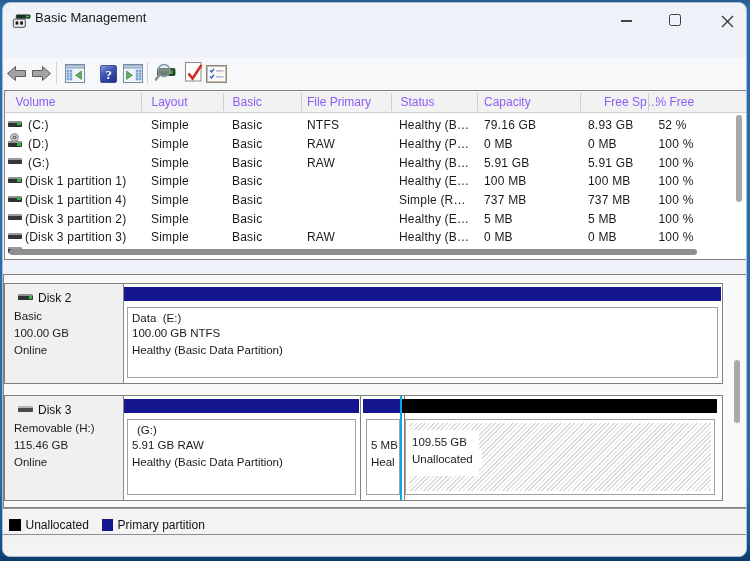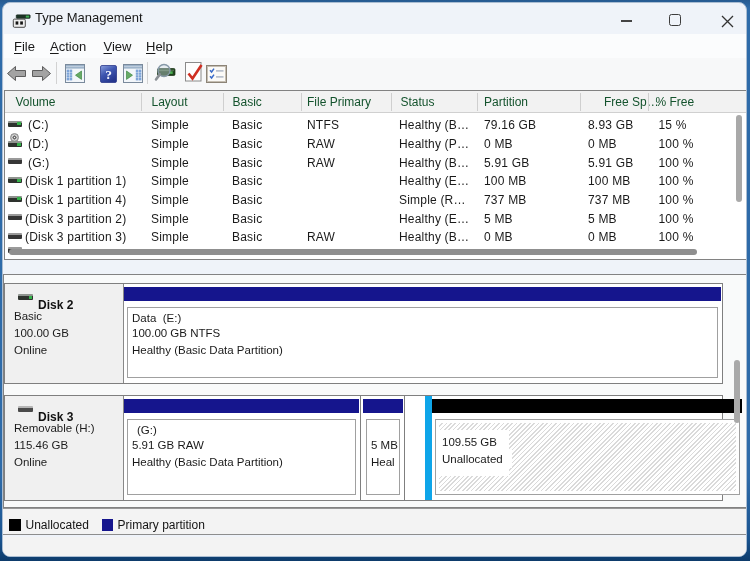--- a/index.html
+++ b/index.html
@@ -17,37 +17,37 @@
 
 .menubar { position:absolute; left:1px; top:31px; width:743px; height:24px; background:#fbfcfd; }
 .menubar span { position:absolute; top:5px; font-size:13px; color:#191919; }
 .menubar u { text-decoration:underline; text-underline-offset:2px; }
 
 .toolbar { position:absolute; left:1px; top:55px; width:743px; height:32px; background:#f7f8f9; }
 .tsep { position:absolute; top:4px; width:1px; height:22px; background:#d2d2d2; }
 
 .list { position:absolute; left:1px; top:87px; width:744px; height:170px; background:#fff; border:1px solid #828282; overflow:hidden; }
 .lhead { position:absolute; left:0; top:0; width:742px; height:22px; background:#f2f2f2; border-bottom:1px solid #d0d0d0; }
-.lhead .ht { position:absolute; top:4px; font-size:12px; color:#14532d; }
+.lhead .ht { position:absolute; top:4px; font-size:12px; color:#8b5cf6; }
 .hsep { position:absolute; top:2px; width:1px; height:18px; background:#cfcfcf; }
 .row { position:absolute; left:0; width:742px; height:19px; font-size:12px; }
 .row span { position:absolute; top:2px; letter-spacing:0.2px; }
 
 .dico { position:absolute; left:3px; width:14px; height:9px; }
 .dbar { position:absolute; left:0; width:14px; height:6px; border-radius:1px; background:linear-gradient(180deg,#9a9a9a 0 35%,#363636 35% 100%); }
 .dbar.dk { background:linear-gradient(180deg,#8f948f 0 30%,#2e332e 30% 100%); }
 .dgreen { position:absolute; width:4px; height:3px; background:#35b24a; border-radius:0.5px; }
 
 .vthumb { position:absolute; background:#a9a9a9; border-radius:3px; }
 .hthumb { position:absolute; background:#8f8f8f; border-radius:3px; }
 
 .pane { position:absolute; left:0px; top:271px; width:745px; height:234px; background:#f9fafa; border:1px solid #828282; }
 .drow { position:absolute; left:0px; width:719px; border:1px solid #7f7f7f; background:#fff; }
 .dlabel { position:absolute; left:0; top:0; width:118.5px; height:100%; background:#f0f0f0; border-right:1px solid #888; }
-.dlabel .t1 { position:absolute; left:33px; top:14px; font-size:12px; font-weight:bold; color:#111; }
+.dlabel .t1 { position:absolute; left:33px; top:7px; font-size:12px; font-weight:normal; color:#111; }
 .dlabel .t2 { position:absolute; left:9px; font-size:11.5px; color:#1c1c1c; }
 .part { position:absolute; top:0; height:100%; }
 .band { position:absolute; left:1px; top:3px; right:1px; height:14px; background:#15158d; }
 .band.black { background:#000; }
 .inner { position:absolute; left:4px; right:4px; top:23px; bottom:5px; border:1px solid #a0a0a0; background:#fff; font-size:11.5px; overflow:hidden; }
 .inner .l1 { position:absolute; left:4px; top:4px; font-weight:normal; }
 .inner .l2 { position:absolute; left:4px; top:19.5px; }
 .inner .l3 { position:absolute; left:4px; top:36px; }
 .hatch { } .hatch::before { content:""; position:absolute; left:3px; top:3px; right:3px; bottom:3px; background: repeating-linear-gradient(135deg,#ffffff 0 1.9px,#dadada 1.9px 3.1px); } .hatch .l2,.hatch .l3 { z-index:2; }
 .wlab { background:#fff; padding:3px 9px 3.5px 6px; }
@@ -63,33 +63,27 @@
 <body>
 <div class="win">
 
   <svg class="abs" style="left:9px;top:10px" width="20" height="16" viewBox="0 0 20 16">
     <rect x="4.2" y="1.8" width="14" height="3.6" rx="0.8" fill="#1d3326" stroke="#11221a" stroke-width="0.5"></rect>
     <rect x="13.8" y="2.6" width="3.4" height="2" fill="#3fae53"></rect>
     <rect x="1.3" y="6.1" width="12" height="8.2" rx="1.2" fill="#ececec" stroke="#4a4a4a" stroke-width="1"></rect>
     <rect x="3.6" y="8.4" width="2.7" height="3.2" fill="#141414"></rect>
     <rect x="8.2" y="8.4" width="2.7" height="3.2" fill="#141414"></rect>
   </svg>
-  <div class="titletext">Type Management</div>
+  <div class="titletext">Basic Management</div>
   <div class="btn-min"></div>
   <div class="btn-max"></div>
   <svg class="abs" style="left:718px;top:12px" width="13" height="13" viewBox="0 0 13 13">
       <path d="M1 1 L12 12 M12 1 L1 12" stroke="#333" stroke-width="1.3" fill="none"></path>
     </svg>
 
-  <div class="menubar">
-    <span style="left:10px"><u>F</u>ile</span>
-    <span style="left:46px"><u>A</u>ction</span>
-    <span style="left:99.5px"><u>V</u>iew</span>
-    <span style="left:142px"><u>H</u>elp</span>
-  </div>
 
   <div class="toolbar">
 
     <svg class="abs" style="left:1.5px;top:7px" width="21" height="17" viewBox="0 0 21 17">
       <path d="M1.5 8.5 L9.5 1.5 L9.5 5.5 L19.5 5.5 L19.5 11.5 L9.5 11.5 L9.5 15.5 Z" fill="#a3a3a3" stroke="#5d5d5d" stroke-width="1"></path>
     </svg>
 
     <svg class="abs" style="left:26.5px;top:7px" width="21" height="17" viewBox="0 0 21 17">
       <path d="M19.5 8.5 L11.5 1.5 L11.5 5.5 L1.5 5.5 L1.5 11.5 L11.5 11.5 L11.5 15.5 Z" fill="#a3a3a3" stroke="#5d5d5d" stroke-width="1"></path>
     </svg>
@@ -165,21 +159,21 @@
     </svg>
   </div>
 
   <div class="list">
     <div class="lhead">
       <span class="ht" style="left:10.5px">Volume</span>
       <span class="ht" style="left:146.5px">Layout</span>
       <span class="ht" style="left:227.5px">Basic</span>
       <span class="ht" style="left:302px">File Primary</span>
       <span class="ht" style="left:395.5px">Status</span>
-      <span class="ht" style="left:479px">Partition</span>
+      <span class="ht" style="left:479px">Capacity</span>
       <span class="ht" style="left:599px">Free Sp…</span>
       <span class="ht" style="left:650.5px">% Free</span>
       <div class="hsep" style="left:135.5px"></div>
       <div class="hsep" style="left:218px"></div>
       <div class="hsep" style="left:295.5px"></div>
       <div class="hsep" style="left:386px"></div>
       <div class="hsep" style="left:471.5px"></div>
       <div class="hsep" style="left:575px"></div>
       <div class="hsep" style="left:642.5px"></div>
     </div>
@@ -190,21 +184,21 @@
             <div class="dbar dk"></div>
             <div class="dgreen" style="left:9px;top:1.8px"></div>
           </div>
           <span style="left:23px">(C:)</span>
           <span style="left:146px">Simple</span>
           <span style="left:227px">Basic</span>
           <span style="left:302px">NTFS</span>
           <span style="left:394px">Healthy (B…</span>
           <span style="left:479px">79.16 GB</span>
           <span style="left:583px">8.93 GB</span>
-          <span style="left:653.5px">15 %</span>
+          <span style="left:653.5px">52 %</span>
         </div>
         <div class="row" style="top:43.9px">
           <div class="dico" style="top:3px">
             <div style="position:absolute;left:2px;top:-5px;width:9px;height:9px;border-radius:50%;background:radial-gradient(circle,#f5f5f5 0 15%,#6f6f6f 16% 40%,#cfcfcf 41% 60%,#bdbdbd 61% 100%);border:0.5px solid #8a8a8a"></div>
             <div class="dbar dk" style="top:3px"></div>
             <div class="dgreen" style="left:9px;top:5px"></div>
           </div>
           <span style="left:23px">(D:)</span>
           <span style="left:146px">Simple</span>
           <span style="left:227px">Basic</span>
@@ -328,21 +322,21 @@
           <div class="l3">Healthy (Basic Data Partition)</div>
         </div>
       </div>
       <div class="part" style="left:357px;width:43px;border-right:1px solid #7f7f7f">
         <div class="band"></div>
         <div class="inner">
           <div class="l2">5 MB</div>
           <div class="l3">Heal</div>
         </div>
       </div>
-      <div class="part" style="left:420px;width:317.5px;border-left:7px solid #0ea5e9">
+      <div class="part" style="left:395px;width:317.5px;border-left:2px solid #0ea5e9">
         <div class="band black" style="left:0;right:0.5px"></div>
         <div class="inner hatch" style="left:3px;right:3px">
             <div style="position:absolute;left:0;top:10px;width:73px;height:46px;background:#fff"></div>
           <div class="l2" style="left:0;top:16.5px"><span class="wlab">109.55 GB</span></div>
           <div class="l3" style="left:0;top:33px"><span class="wlab">Unallocated</span></div>
         </div>
       </div>
     </div>
     <div class="vthumb" style="left:729.5px;top:85px;width:6.5px;height:63px"></div>
   </div>

